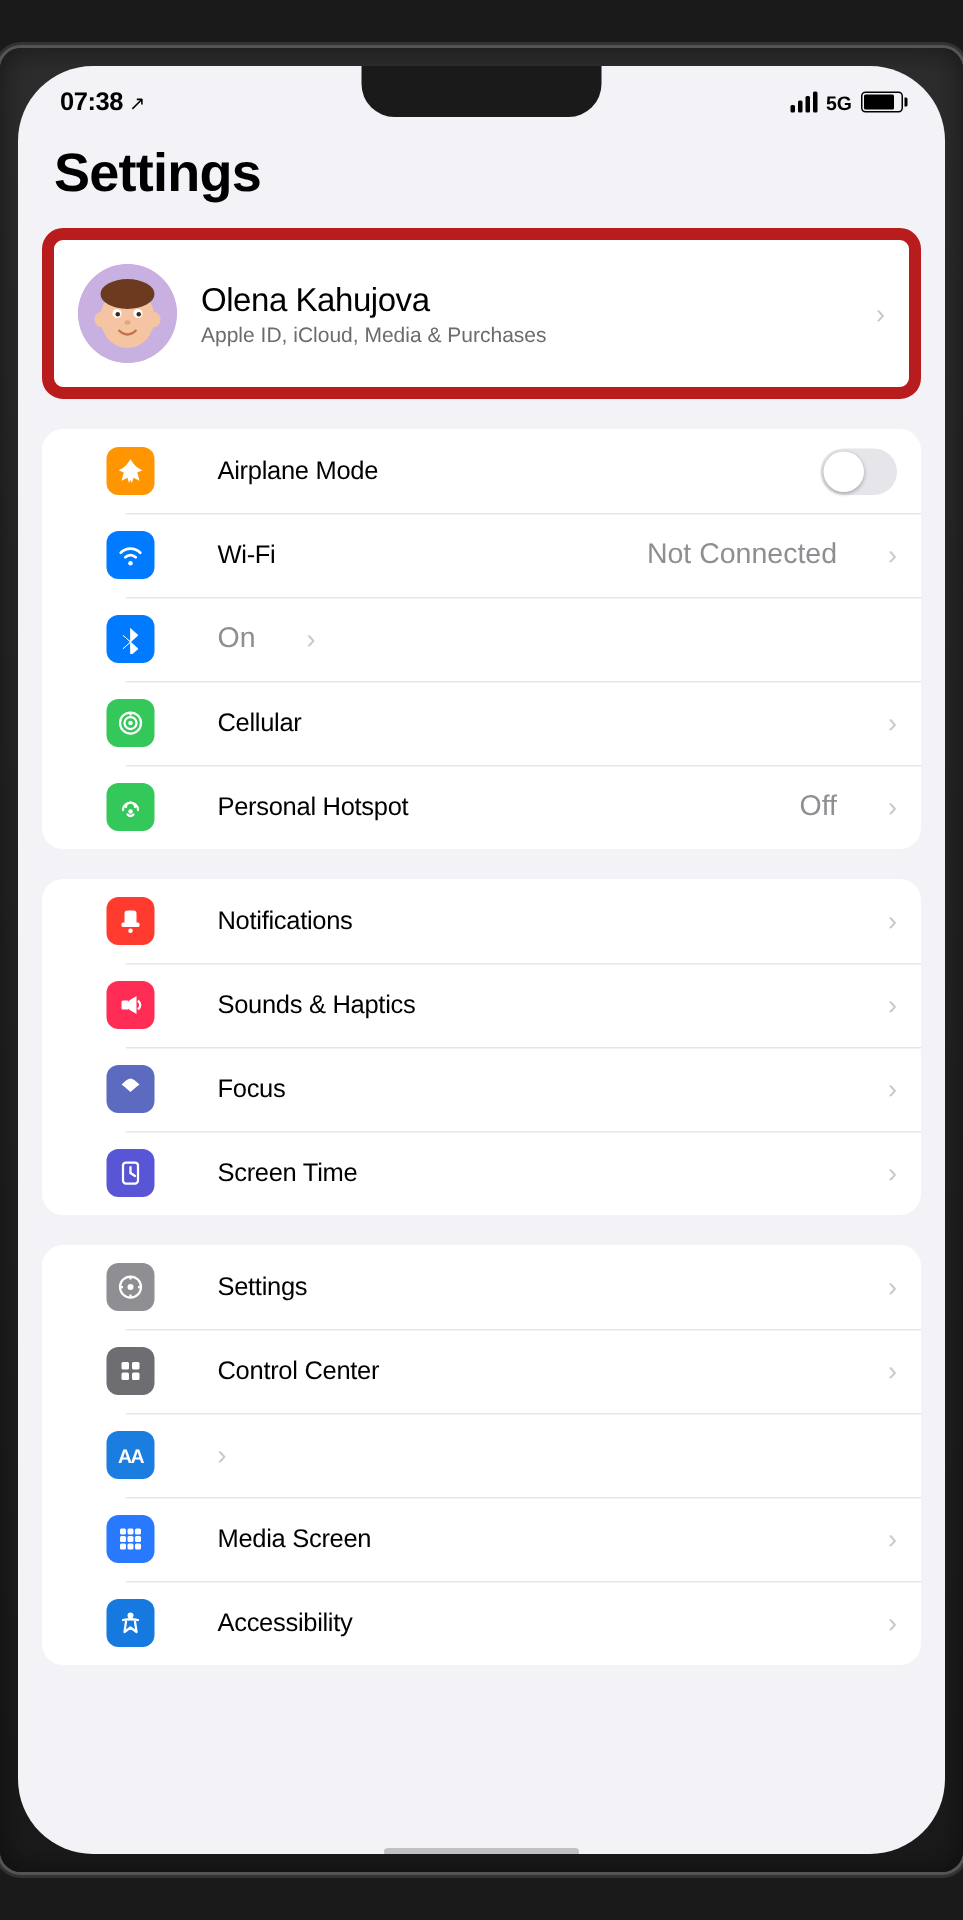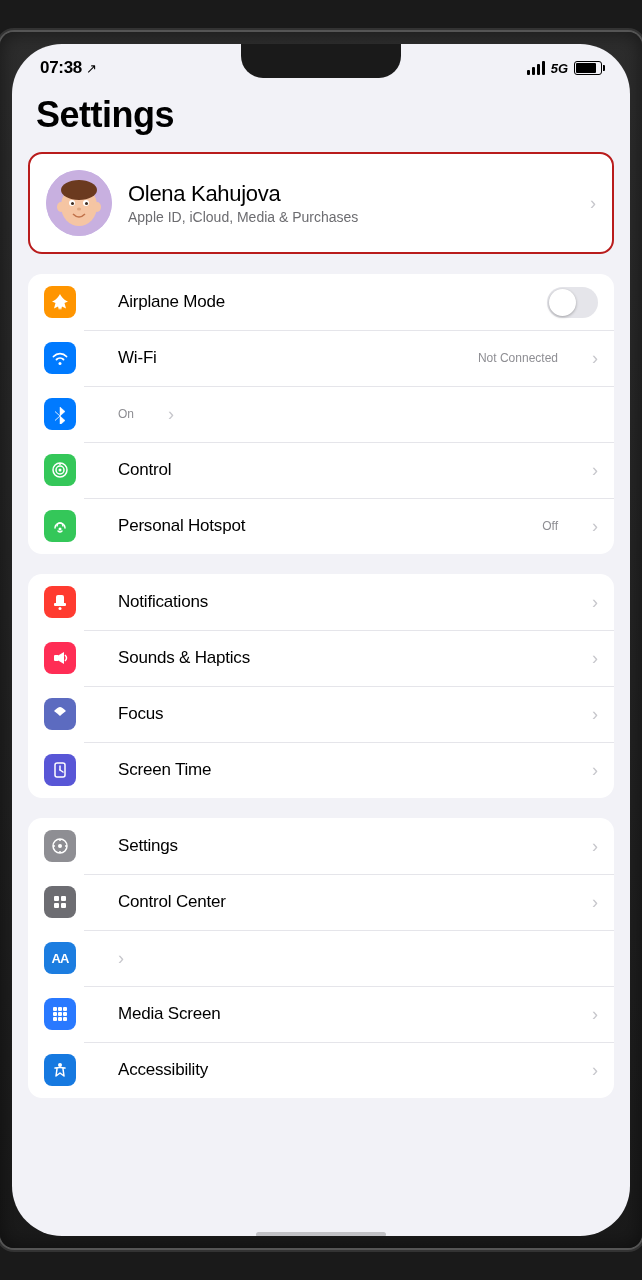--- a/index.html
+++ b/index.html
@@ -61,21 +61,20 @@
       font-size: 17px;
       font-weight: 600;
       color: #000;
       letter-spacing: -0.3px;
     }
 
     .status-icons {
       display: flex;
       align-items: center;
       gap: 6px;
-      font-style: italic;
     }
 
     .signal-bars {
       display: flex;
       align-items: flex-end;
       gap: 2px;
     }
 
     .signal-bar {
       background: #000;
@@ -134,21 +133,21 @@
       color: #000;
       padding: 10px 24px 16px;
       letter-spacing: -0.5px;
     }
 
     
     .profile-card {
       margin: 0 16px 20px;
       background: #fff;
       border-radius: 14px;
-      border: 2px solid #b91c1c;
+      border: 8px solid #b91c1c;
       padding: 16px;
       display: flex;
       align-items: center;
       cursor: pointer;
       position: relative;
     }
 
     .profile-avatar {
       width: 66px;
       height: 66px;
@@ -216,31 +215,32 @@
     .settings-icon {
       width: 32px;
       height: 32px;
       border-radius: 8px;
       display: flex;
       align-items: center;
       justify-content: center;
       margin-right: 14px;
       flex-shrink: 0;
       font-size: 17px;
+      margin-left: 27px;
     }
 
     .settings-label {
       flex: 1;
       font-size: 17px;
       color: #000;
       letter-spacing: -0.2px;
     }
 
     .settings-value {
-      font-size: 12px;
+      font-size: 19px;
       color: #8e8e93;
       margin-right: 6px;
     }
 
     
     .toggle {
       width: 51px;
       height: 31px;
       background: #e5e5ea;
       border-radius: 16px;
@@ -378,21 +378,21 @@
 
         <div class="settings-row">
           <div class="settings-icon icon-green">
             <svg width="20" height="20" viewBox="0 0 20 20" fill="white">
               <circle cx="10" cy="10" r="7" stroke="white" stroke-width="1.5" fill="none"></circle>
               <circle cx="10" cy="10" r="4" stroke="white" stroke-width="1.5" fill="none"></circle>
               <circle cx="10" cy="10" r="1.5" fill="white"></circle>
               <line x1="10" y1="3" x2="10" y2="5" stroke="white" stroke-width="1.5"></line>
             </svg>
           </div>
-          <span class="settings-label">Control</span>
+          <span class="settings-label">Cellular</span>
           <span class="chevron">›</span>
         </div>
 
         <div class="settings-row">
           <div class="settings-icon" style="background:#34c759;">
             <svg width="20" height="20" viewBox="0 0 20 20" fill="white">
               <path d="M7 10 C7 8.3 8.3 7 10 7 C11.7 7 13 8.3 13 10" stroke="white" stroke-width="1.5" fill="none" stroke-linecap="round"></path>
               <path d="M5 12 C5 9.2 7.2 7 10 7 C12.8 7 15 9.2 15 12" stroke="white" stroke-width="1.5" fill="none" stroke-linecap="round"></path>
               <circle cx="10" cy="13" r="1.5" fill="white"></circle>
               <path d="M8 15 Q10 17 12 15" stroke="white" stroke-width="1.5" fill="none" stroke-linecap="round"></path>

